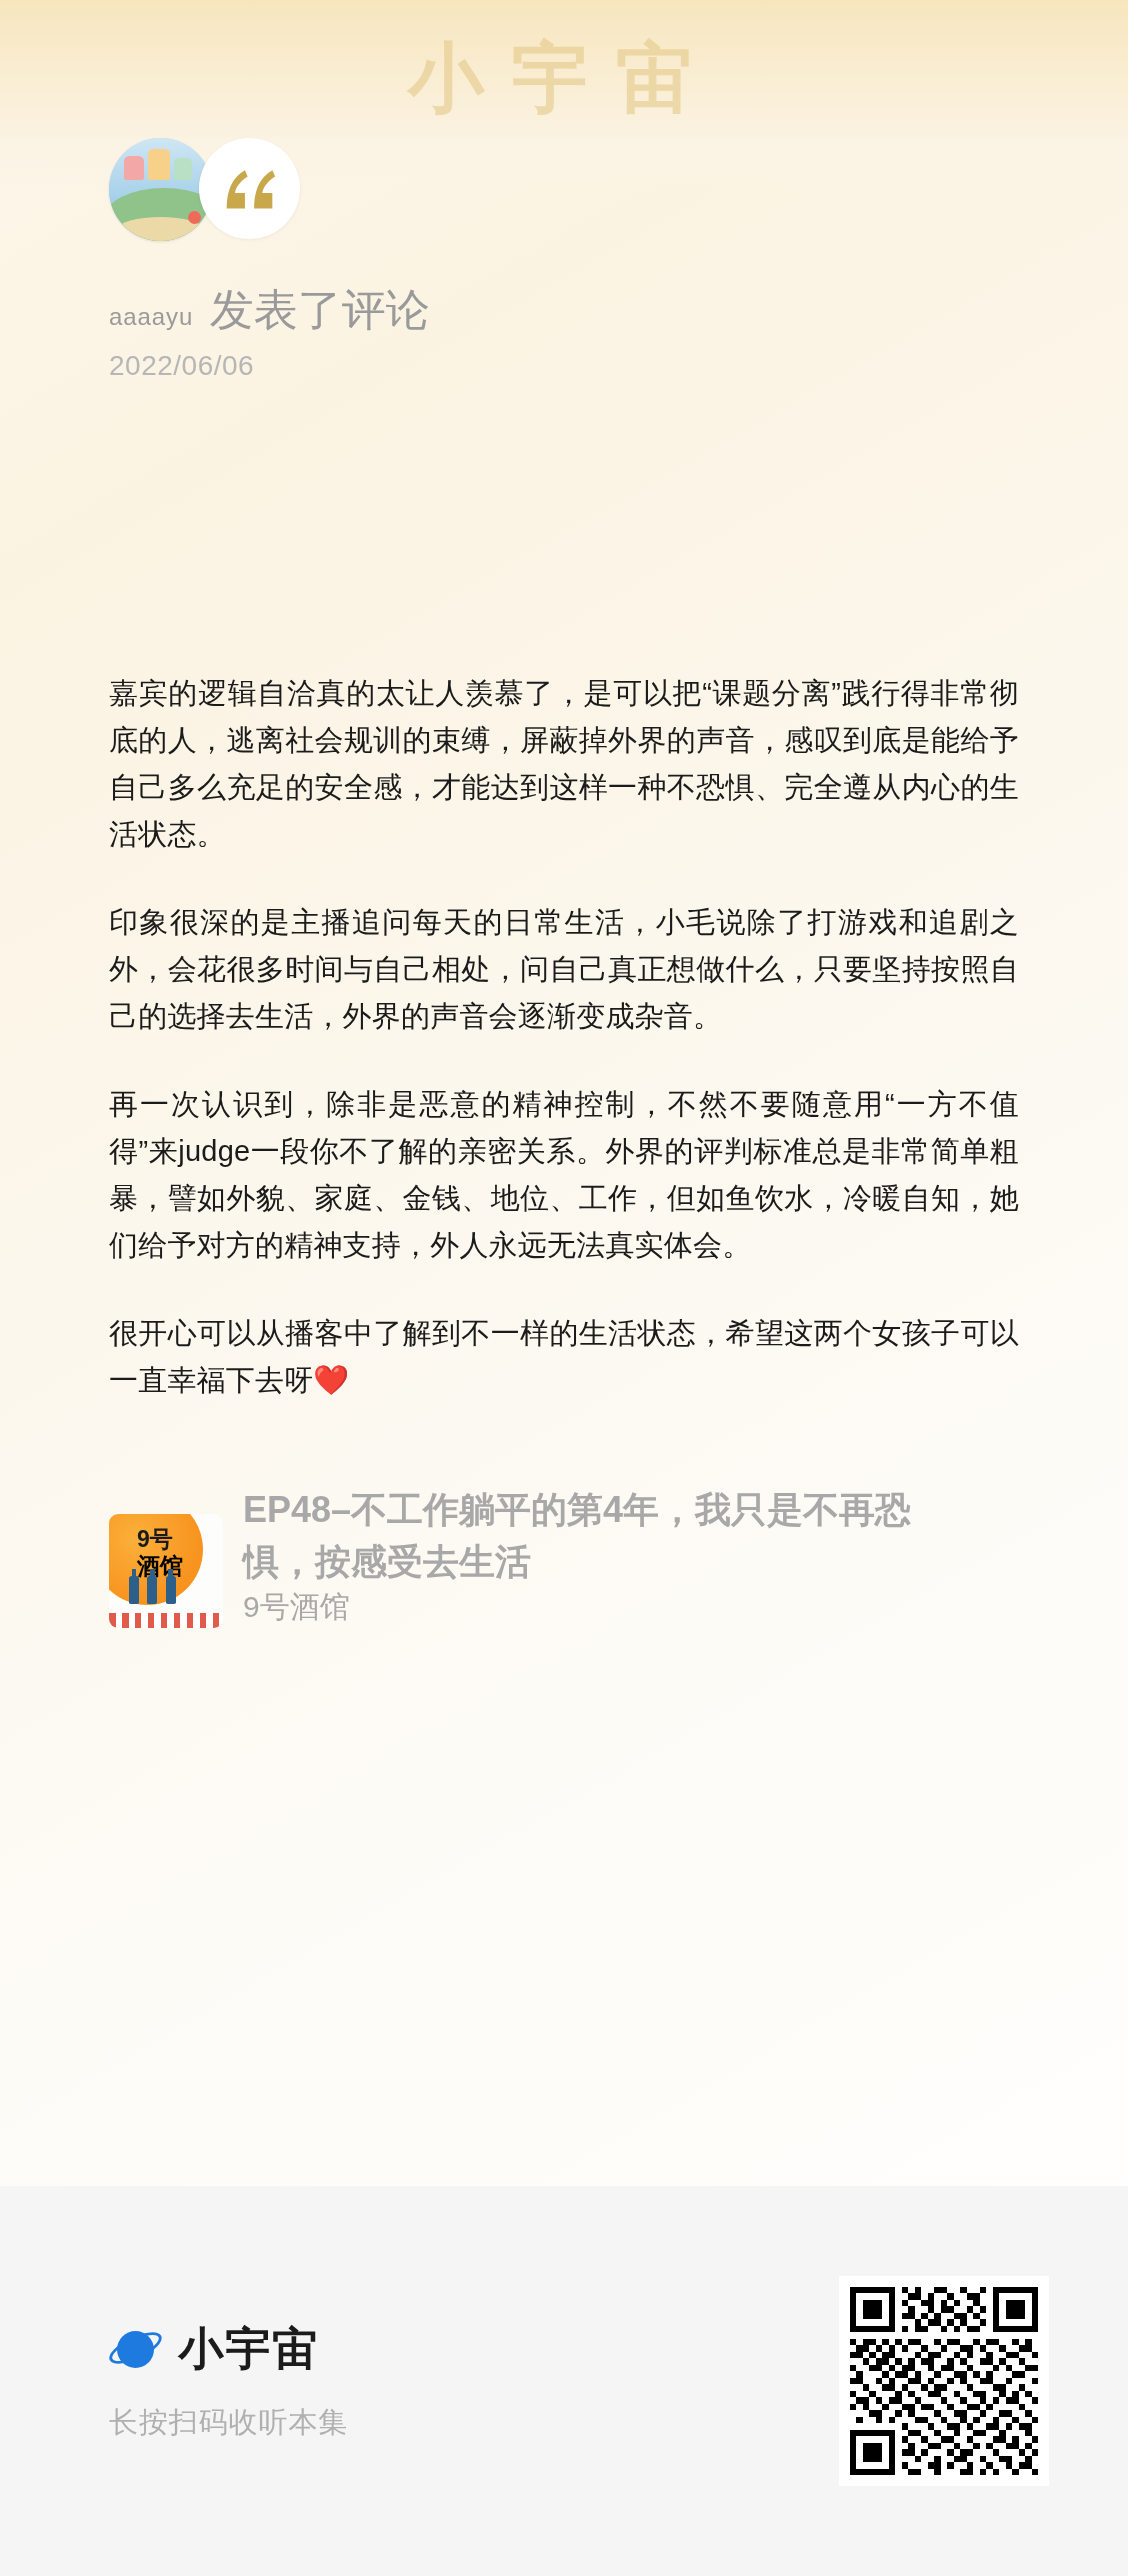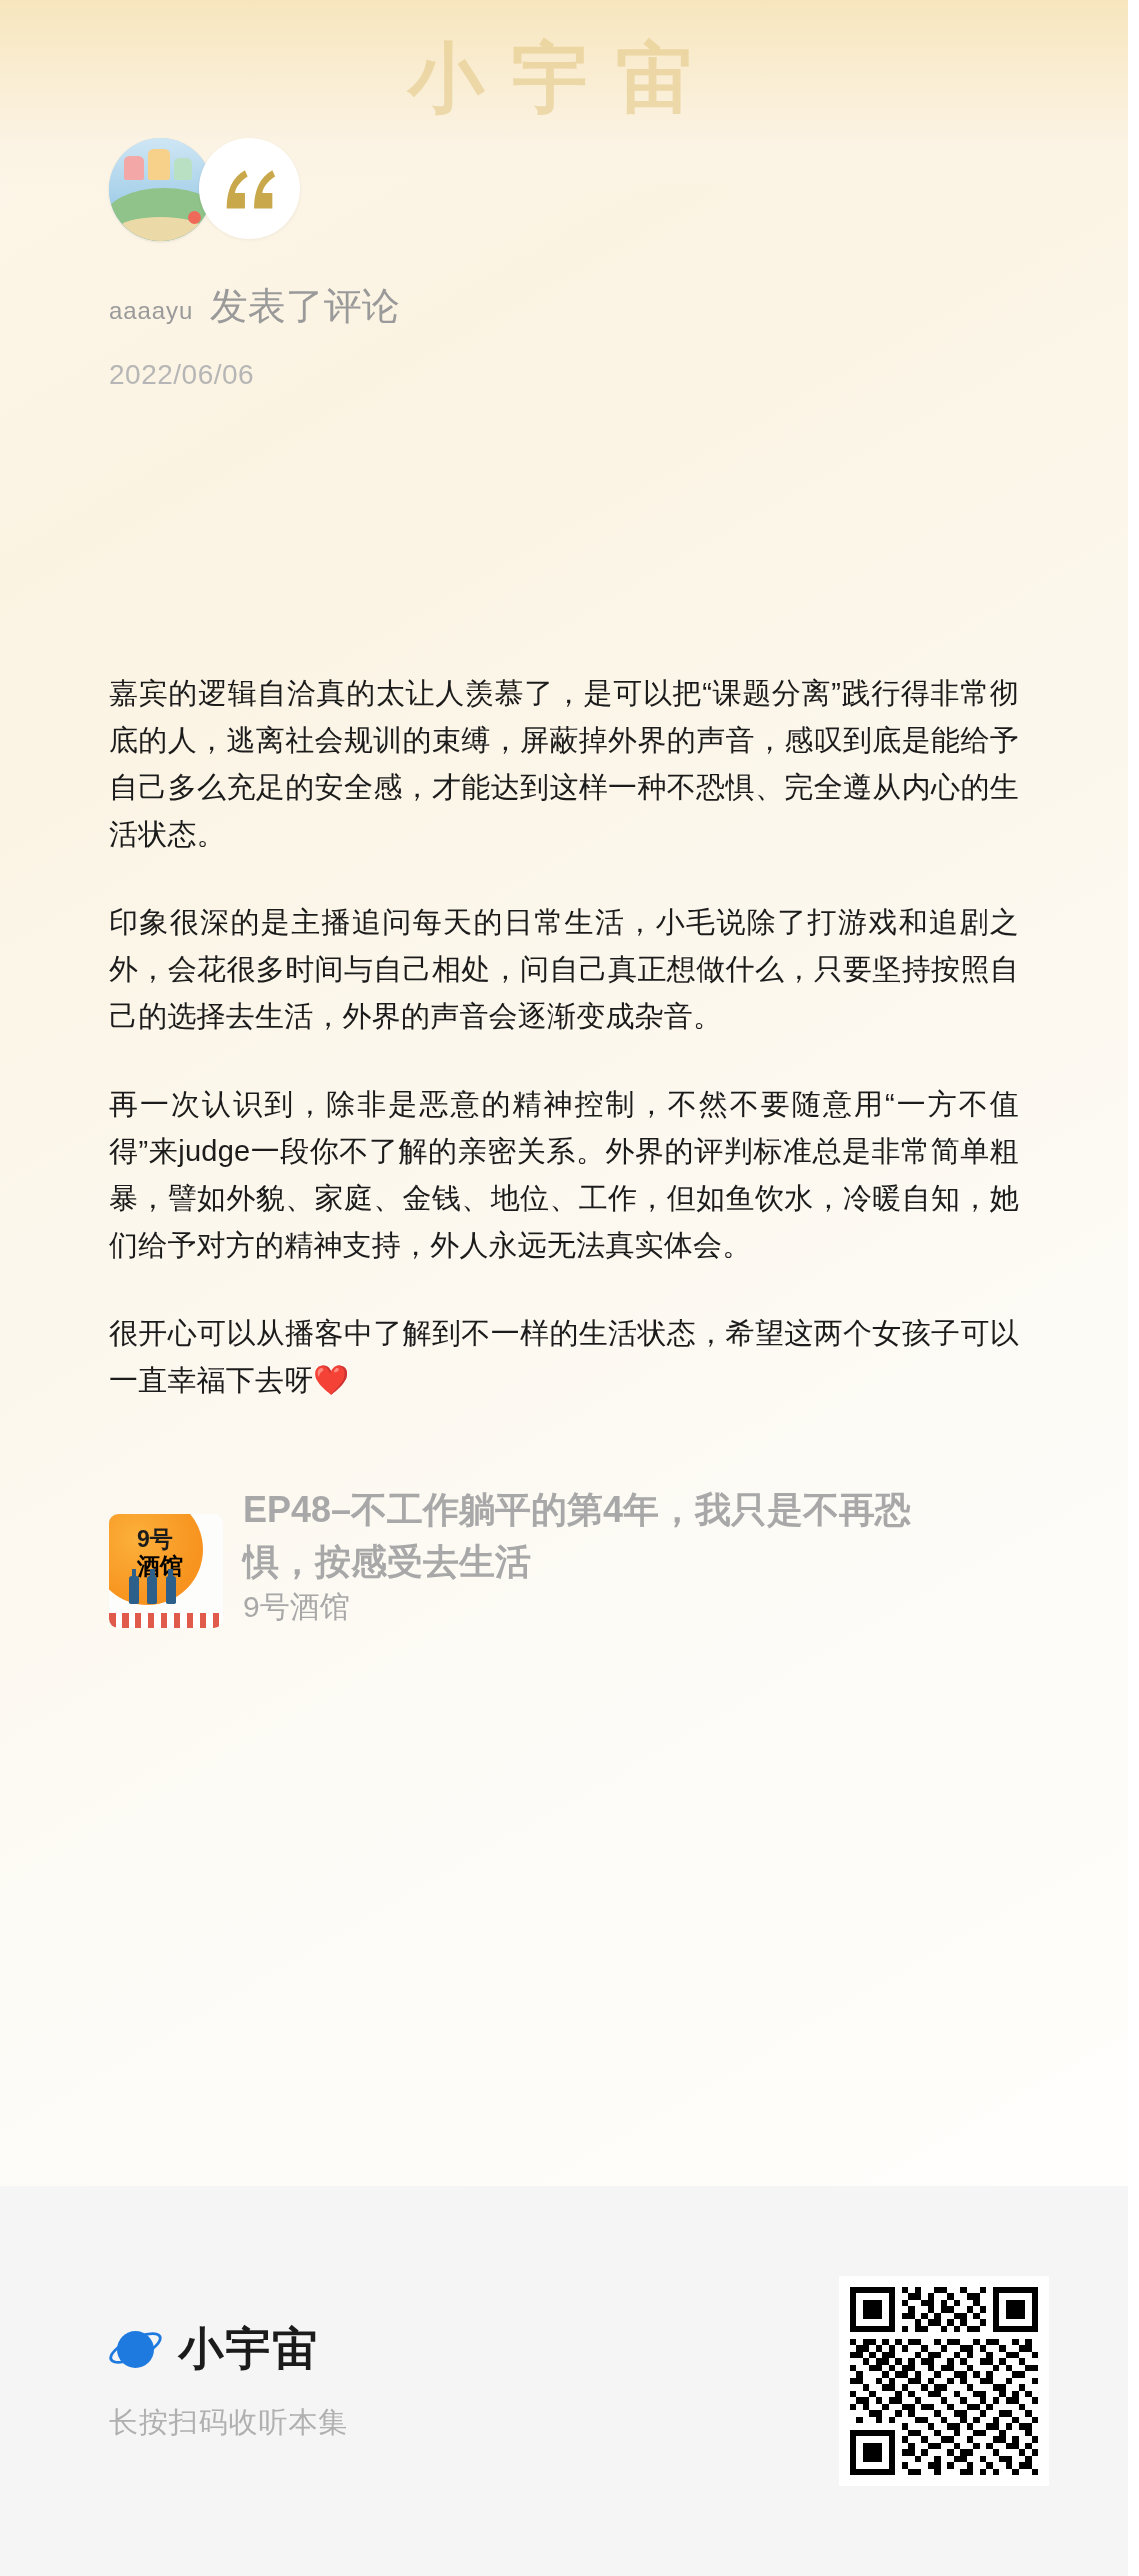--- a/index.html
+++ b/index.html
@@ -89,32 +89,31 @@
     display: flex;
     align-items: baseline;
     gap: 16.6px;
   }
   .author-name {
     font-size: 24px;
     color: #9a9a9a;
     letter-spacing: 0.9px;
   }
   .author-action {
-    font-size: 38px;
+    font-size: 44px;
     color: #9a9a9a;
     text-align: right;
   }
   .date {
     position: absolute;
     top: 350px;
     left: 109px;
     font-size: 28px;
     color: #b6b6b6;
     letter-spacing: 0.5px;
-    margin-top: 9px;
   }
 
   
   .body {
     padding: 0 109px;
     margin-top: 421px;
   }
   .para {
     font-size: 29px;
     line-height: 1.62;

